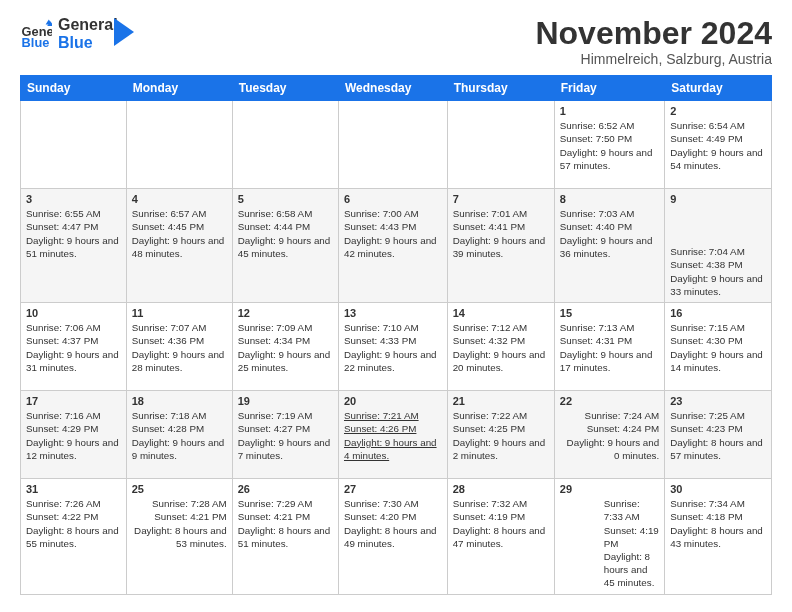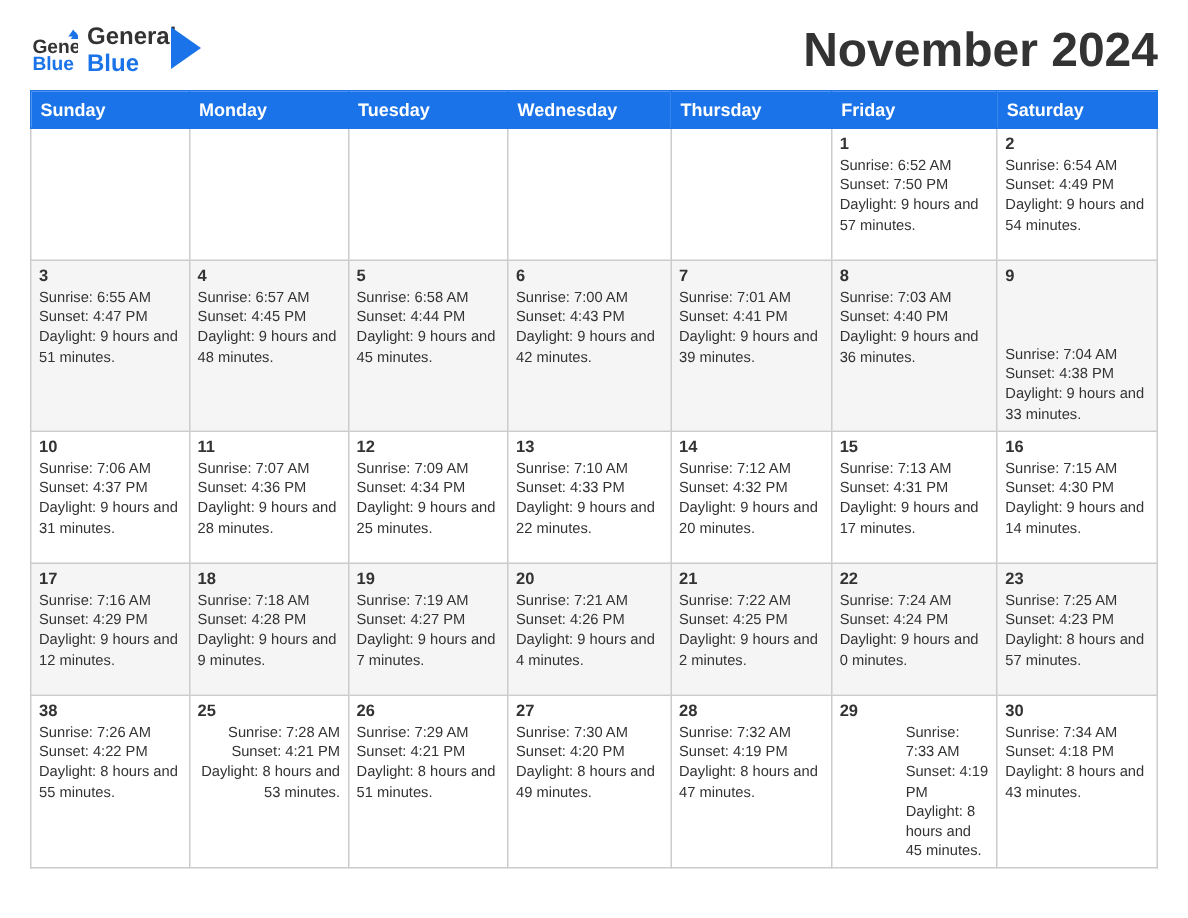--- a/index.html
+++ b/index.html
@@ -102,20 +102,21 @@
         <span style="font-size:16px;font-weight:bold;color:#333;">General</span>
         <span style="font-size:16px;font-weight:bold;color:#1a73e8;">Blue</span>
       </div>
 
       <svg width="20" height="28" viewBox="0 0 20 28" style="margin-left:-8px;margin-top:-4px;">
         <polygon points="0,0 20,14 0,28" fill="#1a73e8"></polygon>
       </svg>
     </div>
     <div class="title-block">
       <div class="month-title">November 2024</div>
+      <div class="location">Himmelreich, Salzburg, Austria</div>
     </div>
   </div>
 
   <table class="calendar">
     <thead>
       <tr>
         <th>Sunday</th>
         <th>Monday</th>
         <th>Tuesday</th>
         <th>Wednesday</th>
@@ -246,46 +247,46 @@
 Daylight: 9 hours and 9 minutes.</div>
           </td>
           <td>
             <span class="day-num">19</span>
             <div class="day-info" style="white-space: pre-line;">Sunrise: 7:19 AM
 Sunset: 4:27 PM
 Daylight: 9 hours and 7 minutes.</div>
           </td>
           <td>
             <span class="day-num">20</span>
-            <div class="day-info" style="white-space: pre-line;">Sunrise: 7:21 AM
+            <div class="day-info" style="white-space: pre-line; text-decoration: underline;">Sunrise: 7:21 AM
 Sunset: 4:26 PM
 Daylight: 9 hours and 4 minutes.</div>
           </td>
           <td>
             <span class="day-num">21</span>
             <div class="day-info" style="white-space: pre-line;">Sunrise: 7:22 AM
 Sunset: 4:25 PM
 Daylight: 9 hours and 2 minutes.</div>
           </td>
           <td>
             <span class="day-num">22</span>
-            <div class="day-info" style="white-space: pre-line;">Sunrise: 7:24 AM
+            <div class="day-info" style="white-space: pre-line; text-align: right;">Sunrise: 7:24 AM
 Sunset: 4:24 PM
 Daylight: 9 hours and 0 minutes.</div>
           </td>
           <td>
             <span class="day-num">23</span>
             <div class="day-info" style="white-space: pre-line;">Sunrise: 7:25 AM
 Sunset: 4:23 PM
 Daylight: 8 hours and 57 minutes.</div>
           </td>
         </tr>
         <tr>
           <td>
-            <span class="day-num">38</span>
+            <span class="day-num">31</span>
             <div class="day-info" style="white-space: pre-line;">Sunrise: 7:26 AM
 Sunset: 4:22 PM
 Daylight: 8 hours and 55 minutes.</div>
           </td>
           <td>
             <span class="day-num">25</span>
             <div class="day-info" style="white-space: pre-line; text-align: right;">Sunrise: 7:28 AM
 Sunset: 4:21 PM
 Daylight: 8 hours and 53 minutes.</div>
           </td>

